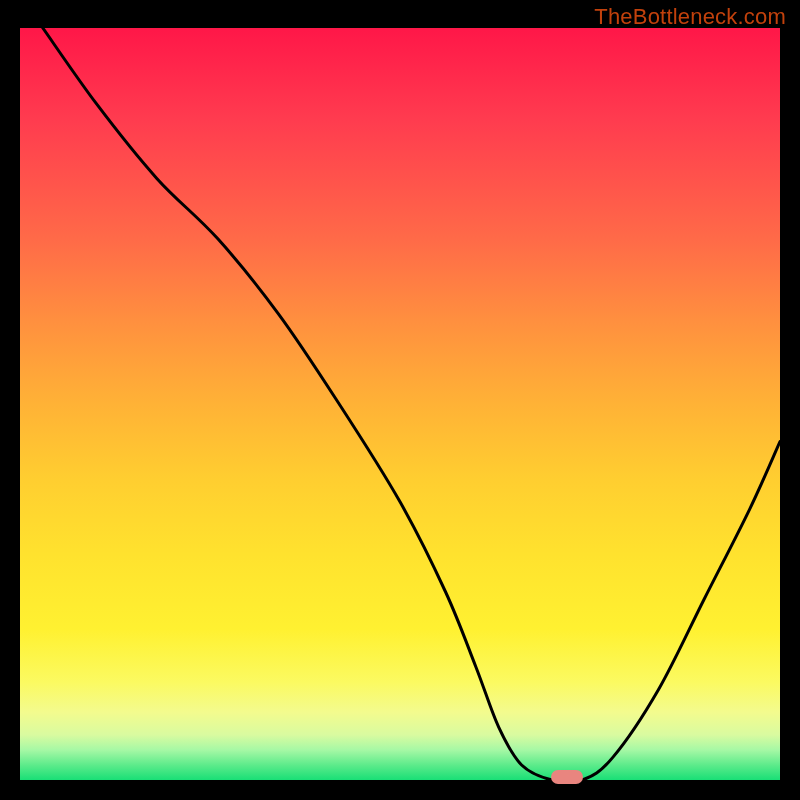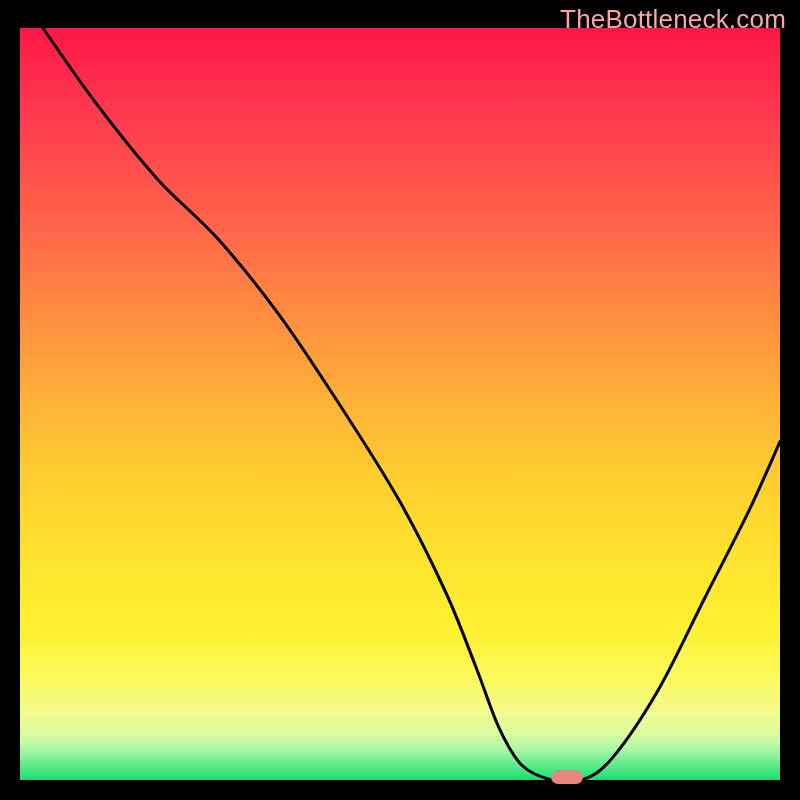--- a/index.html
+++ b/index.html
@@ -13,22 +13,22 @@
   }
   .stage {
     position: relative;
     width: 800px;
     height: 800px;
   }
   .watermark {
     position: absolute;
     top: 4px;
     right: 14px;
-    color: #fca5a5;
-    font-size: 26px;
+    color: #c2410c;
+    font-size: 22px;
     font-weight: 400;
     letter-spacing: 0.2px;
     z-index: 10;
   }
   
   .plot {
     position: absolute;
     left: 20px;
     top: 28px;
     width: 760px;   

